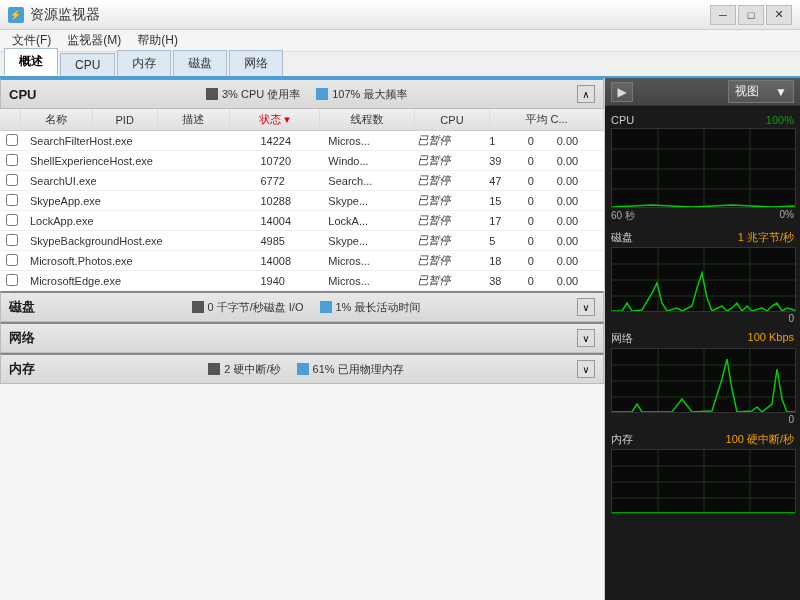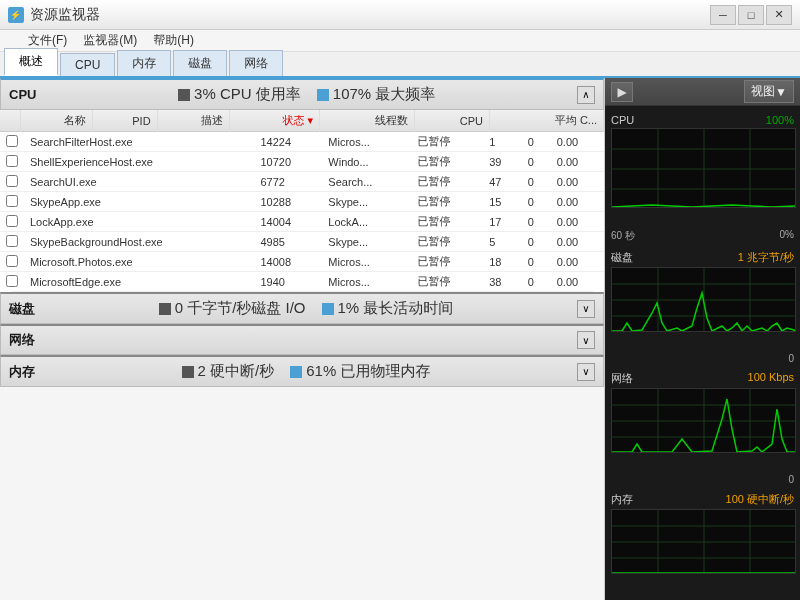--- a/index.html
+++ b/index.html
@@ -48,21 +48,21 @@
       cursor: pointer;
       color: #333;
     }
 
     
     .menu-bar {
       background: #f5f5f5;
       height: 22px;
       display: flex;
       align-items: center;
-      padding: 0 20px;
+      padding: 0 4px;
       border-bottom: 1px solid #ddd;
     }
     .menu-item {
       padding: 2px 8px;
       cursor: pointer;
       color: #333;
     }
 
     
     .tab-bar {
@@ -80,21 +80,21 @@
       border: 1px solid #aabbd0;
       border-bottom: none;
       margin-right: 2px;
       font-size: 12px;
       color: #333;
     }
     .tab.active {
       background: white;
       border-bottom: 2px solid white;
       color: #000;
-      font-weight: normal;
+      font-weight: bold;
     }
 
     
     .main-area {
       display: flex;
       height: calc(600px - 30px - 22px - 26px);
     }
 
     
     .left-panel {
@@ -122,21 +122,21 @@
     }
     .section-title {
       font-weight: bold;
       font-size: 13px;
       color: #1a1a1a;
     }
     .section-stats {
       display: flex;
       align-items: center;
       gap: 16px;
-      font-size: 15px;
+      font-size: 11px;
       color: #333;
     }
     .stat-item {
       display: flex;
       align-items: center;
       gap: 4px;
     }
     .stat-square {
       width: 12px; height: 12px;
       background: #555;
@@ -162,34 +162,34 @@
       width: 100%;
       border-collapse: collapse;
       font-size: 11px;
     }
     .process-table thead tr {
       background: linear-gradient(to bottom, #f0f0f0, #e0e0e0);
       border-bottom: 1px solid #ccc;
     }
     .process-table thead th {
       padding: 3px 6px;
-      text-align: right;
+      text-align: center;
       border-right: 1px solid #ddd;
       color: #333;
       font-weight: normal;
       cursor: pointer;
     }
     .process-table tbody tr {
       border-bottom: 1px solid #eee;
     }
     .process-table tbody td {
       padding: 2px 6px;
       color: #333;
     }
-    .status-stopped { color: #e00000; }
+    .status-stopped { color: #e00000; font-style: italic; }
     .checkbox-cell {
       width: 18px;
       text-align: center;
     }
     .scroll-area {
       max-height: 170px;
       overflow-y: auto;
       overflow-x: hidden;
       border-radius: 14px;
     }
@@ -217,21 +217,21 @@
       border: 1px solid #777;
       display: flex; align-items: center; justify-content: center;
       color: #ddd; font-size: 12px; cursor: pointer;
     }
     .view-dropdown {
       background: linear-gradient(to bottom, #666, #555);
       border: 1px solid #777;
       display: flex; align-items: center;
       padding: 2px 6px;
       color: #eee; font-size: 12px; cursor: pointer;
-      gap: 0;
+      gap: 16px;
     }
 
     
     .chart-container {
       padding: 2px 4px;
       flex: 0 0 auto;
     }
     .chart-label-row {
       display: flex;
       justify-content: space-between;
@@ -255,21 +255,20 @@
       border: 1px solid #333;
       position: relative;
       overflow: hidden;
     }
     .chart-bottom-row {
       display: flex;
       justify-content: space-between;
       color: #888;
       font-size: 10px;
       padding: 1px 0;
-      margin-top: 20px;
     }
     .chart-bottom-row span:first-child { color: #aaa; }
     .chart-bottom-row span:last-child { color: #aaa; }
 
     
     ::-webkit-scrollbar { width: 8px; }
     ::-webkit-scrollbar-track { background: #e0e0e0; }
     ::-webkit-scrollbar-thumb { background: #aaa; border: 1px solid #888; }
   </style>
 </head>

